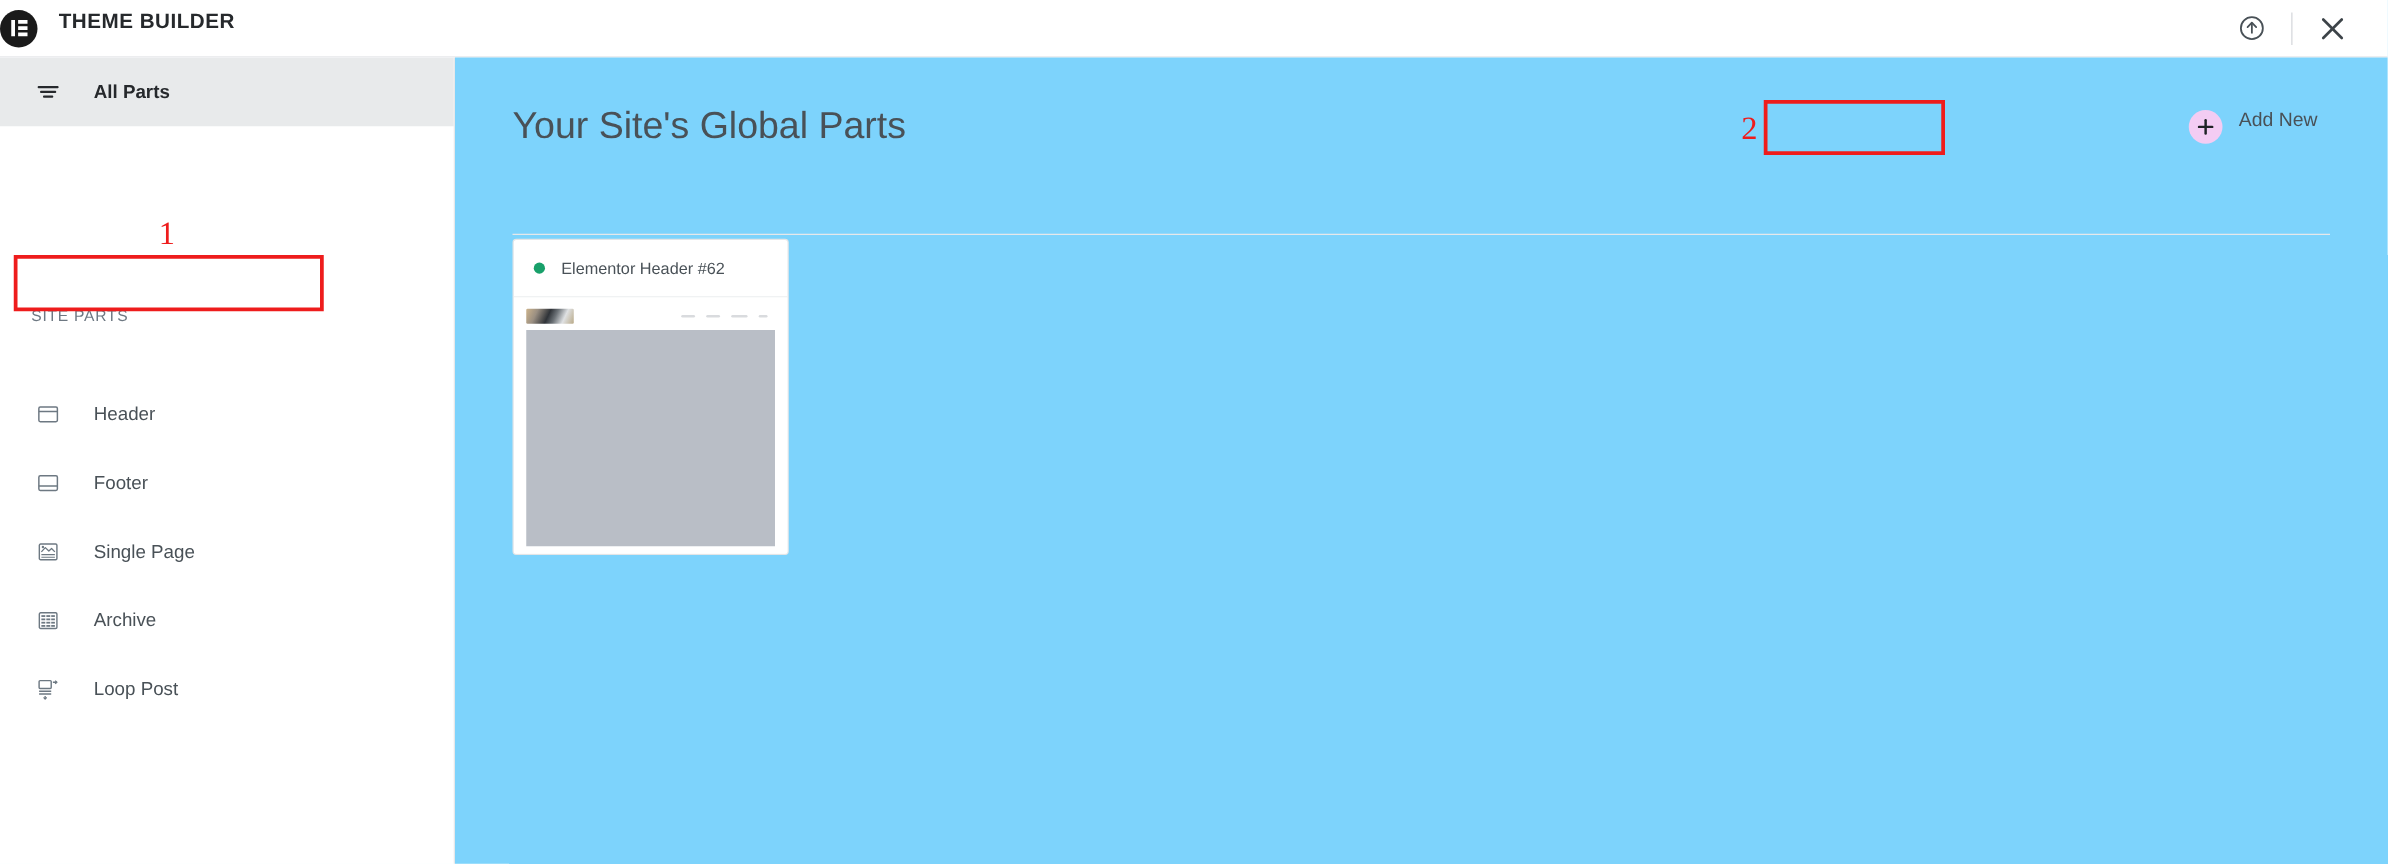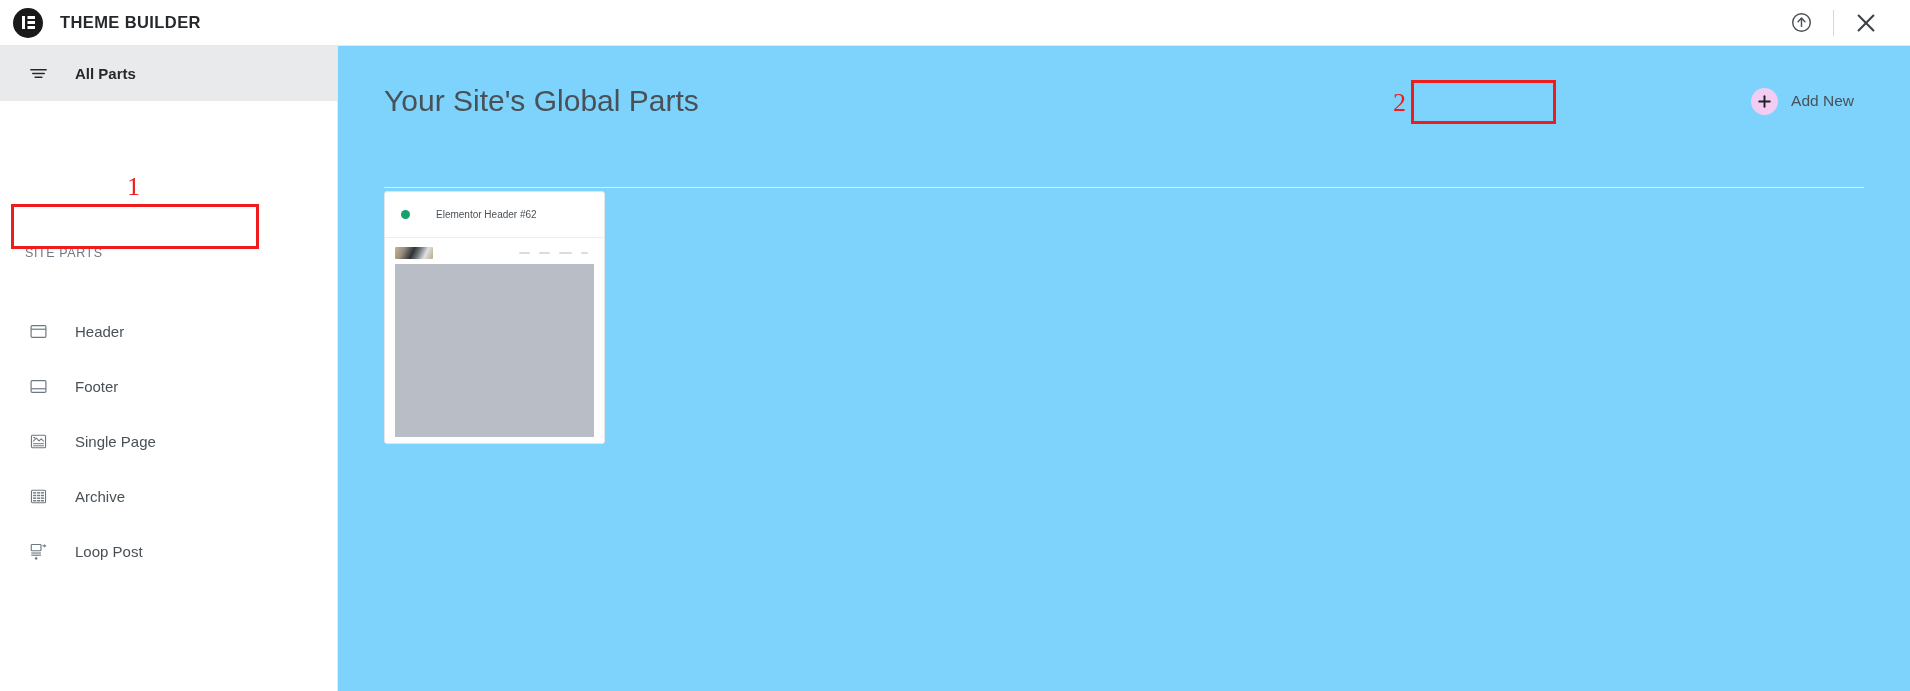--- a/index.html
+++ b/index.html
@@ -18,22 +18,21 @@
     top: 0; left: 0;
     width: 1910px;
     height: 46px;
     background: #ffffff;
     border-bottom: 1px solid #e6e8ea;
     display: flex;
     align-items: center;
   }
   .brand {
     display: flex;
-    align-items: center;
-    padding-left: 13px;
+    align-items: flex-start;
   }
   .brand-logo {
     width: 30px; height: 30px;
     border-radius: 50%;
     background: #1a1a1a;
     display: flex;
     align-items: center;
     justify-content: center;
     flex-shrink: 0;
   }
@@ -70,21 +69,21 @@
   .body-wrap {
     position: absolute;
     top: 46px; left: 0;
     width: 1910px;
     height: 645px;
     display: flex;
   }
 
   
   .sidebar {
-    width: 338px;
+    width: 364px;
     height: 645px;
     background: #ffffff;
     border-right: 1px solid #e6e8ea;
     position: relative;
     flex-shrink: 0;
   }
   .all-parts-row {
     height: 55px;
     background: #e8eaeb;
     display: flex;
@@ -158,21 +157,21 @@
     font-weight: 400;
     white-space: nowrap;
   }
   .header-right {
     margin-left: auto;
     display: flex;
     align-items: center;
   }
   .add-new-btn {
     display: flex;
-    align-items: center;
+    align-items: flex-start;
     cursor: pointer;
     padding: 6px 10px;
     background: transparent;
     border: none;
   }
   .plus-circle {
     width: 27px; height: 27px;
     border-radius: 50%;
     background: #f3ccf3;
     display: flex;
@@ -220,22 +219,22 @@
     padding-left: 16px;
     border-bottom: 1px solid #eceef0;
   }
   .status-dot {
     width: 9px; height: 9px;
     border-radius: 50%;
     background: #18a06a;
     flex-shrink: 0;
   }
   .card-title {
-    margin-left: 26px;
-    font-size: 10px;
+    margin-left: 13px;
+    font-size: 13px;
     color: #495157;
     white-space: nowrap;
     overflow: hidden;
   }
   .card-thumb {
     height: 205px;
     background: #ffffff;
     position: relative;
     padding: 8px 10px 0 10px;
   }

